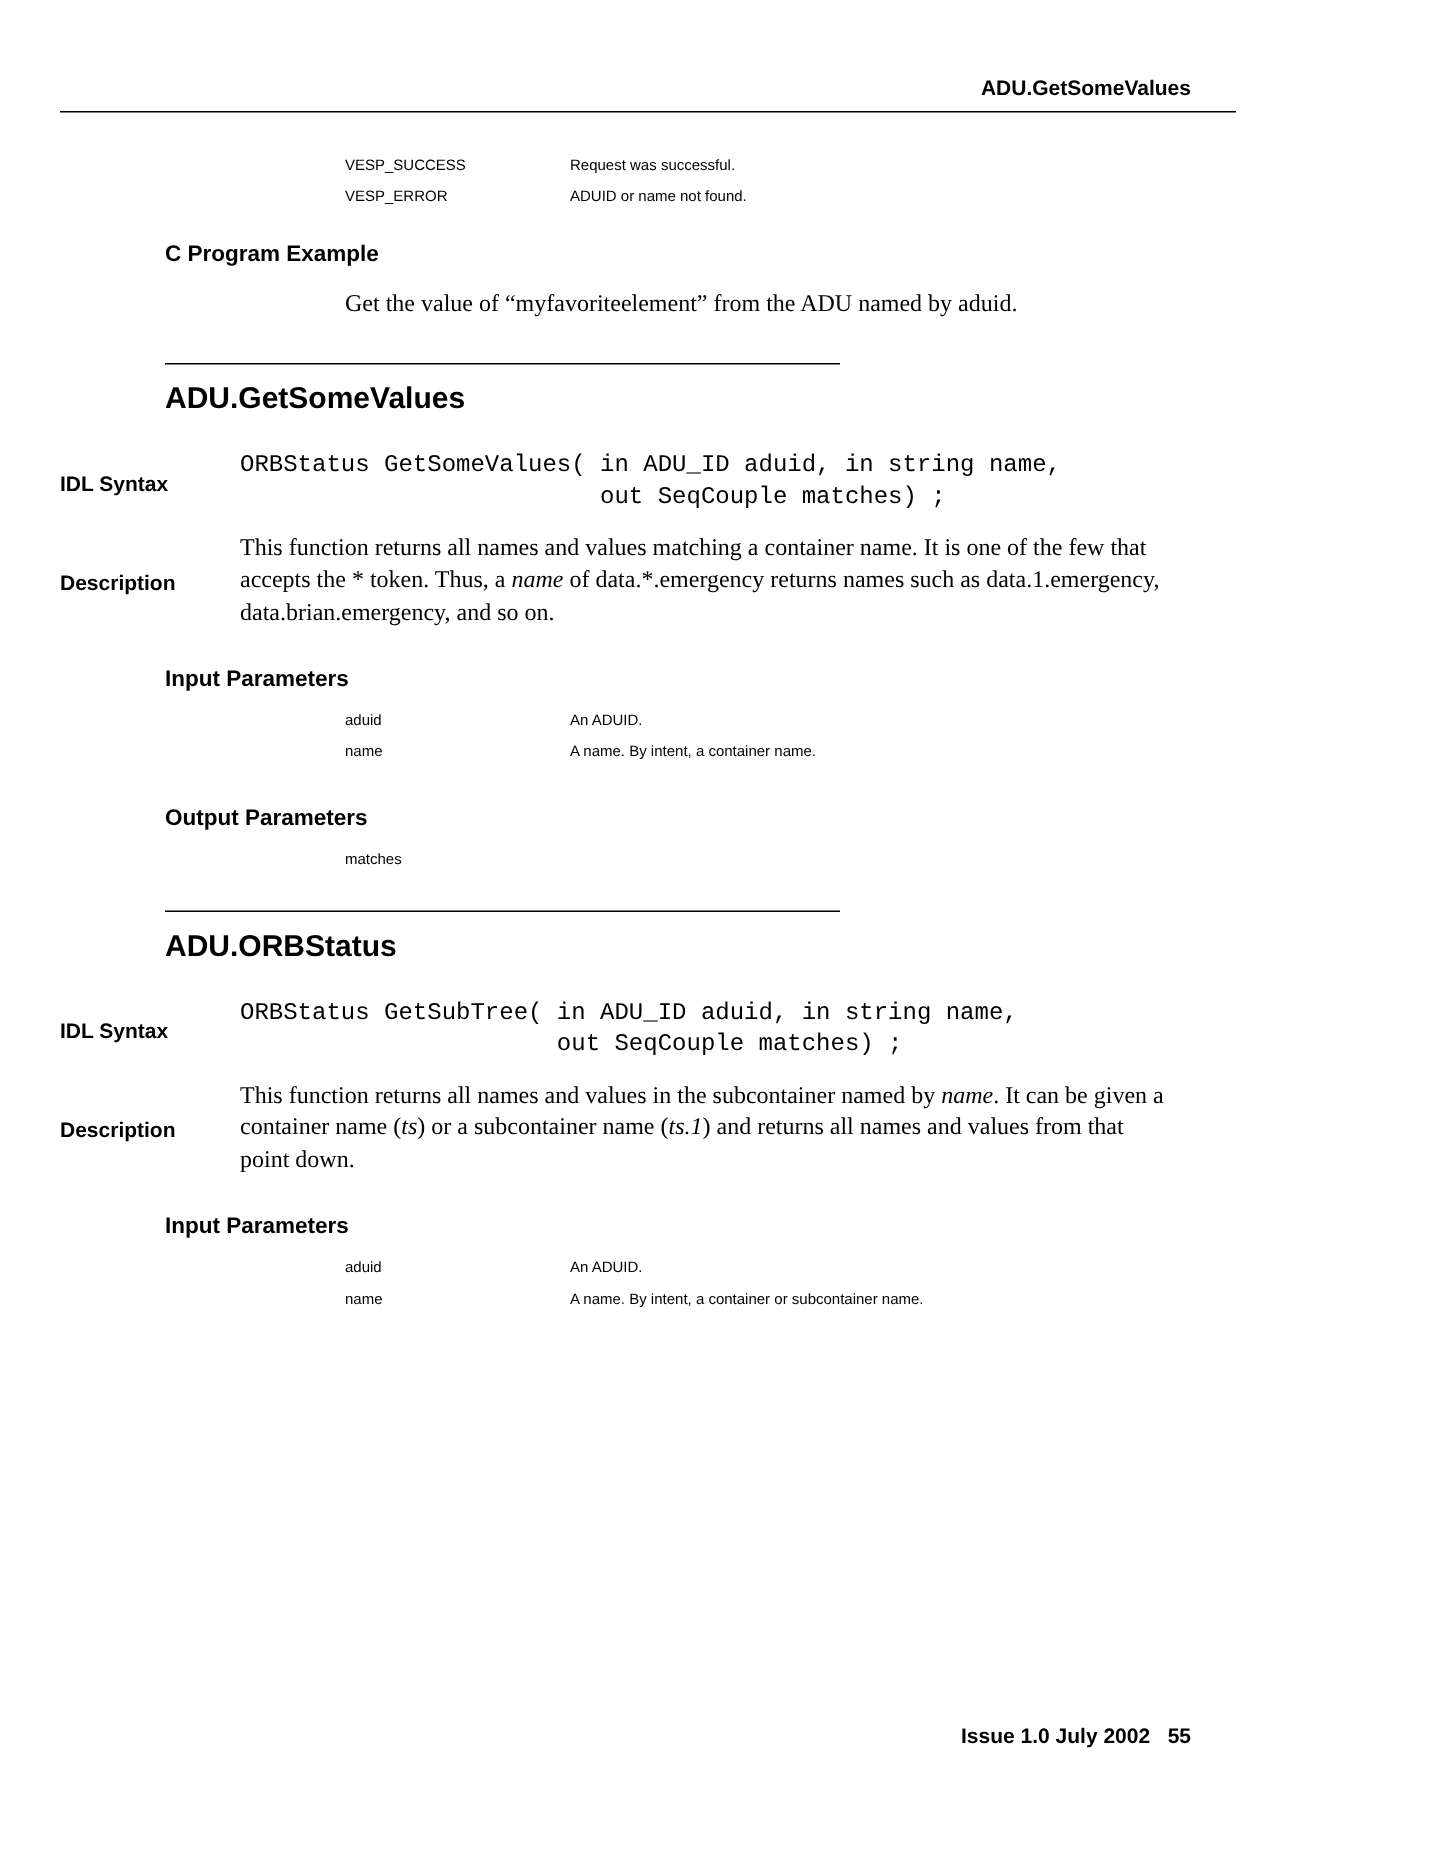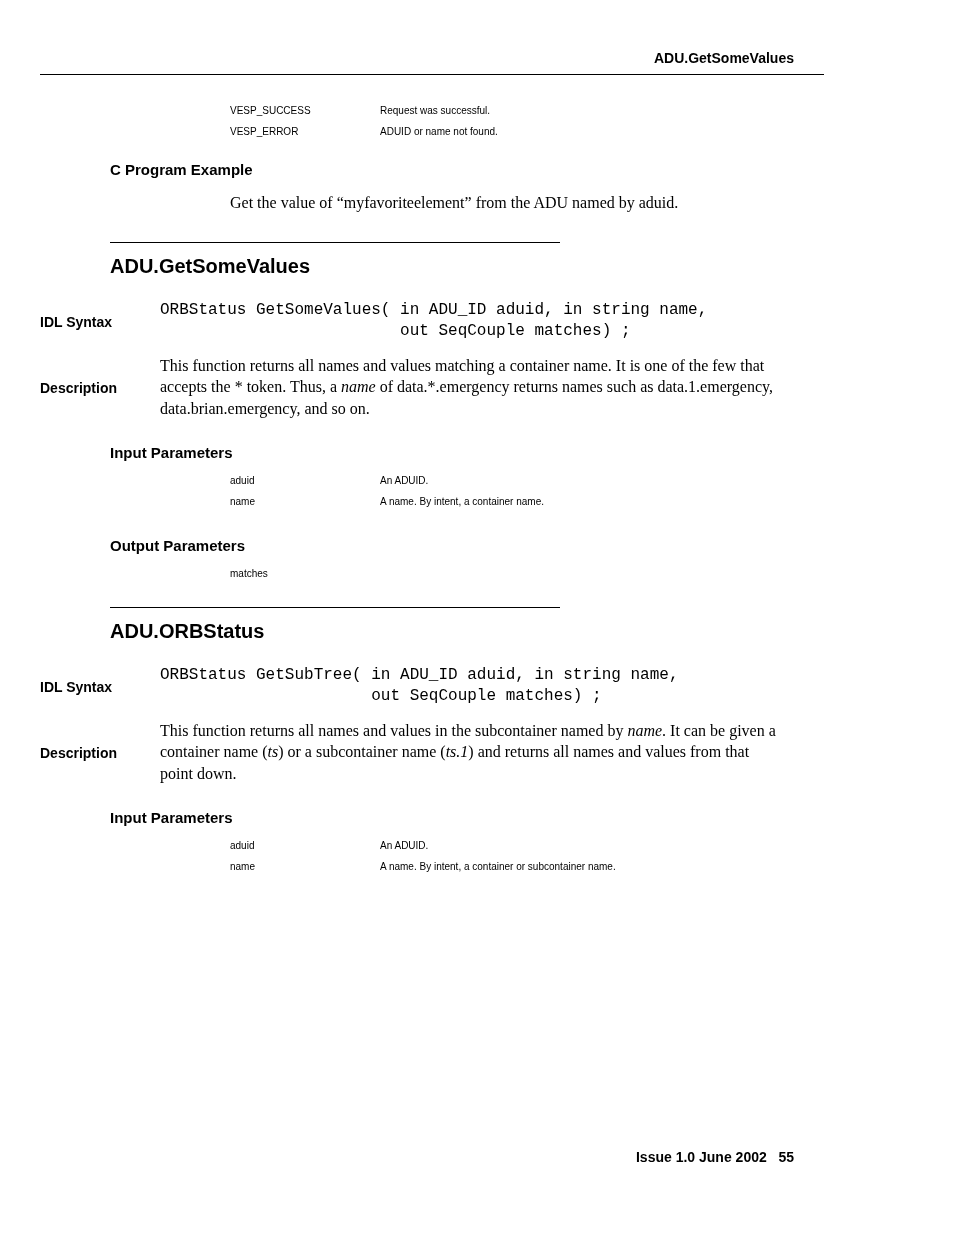--- a/index.html
+++ b/index.html
@@ -193,16 +193,16 @@
       <div class="kv-key">aduid</div>
       <div class="kv-val">An ADUID.</div>
     </div>
     <div class="kv-row">
       <div class="kv-key">name</div>
       <div class="kv-val">A name. By intent, a container or subcontainer name.</div>
     </div>
   </div>
 
   <div class="footer">
-    <span class="footer-issue">Issue 1.0   June 2002</span>&nbsp;&nbsp;&nbsp;<span class="footer-issue">55</span>
+    <span class="footer-issue">Issue 1.0   July 2002</span>&nbsp;&nbsp;&nbsp;<span class="footer-issue">55</span>
   </div>
 
 </div>
 
 </body></html>

